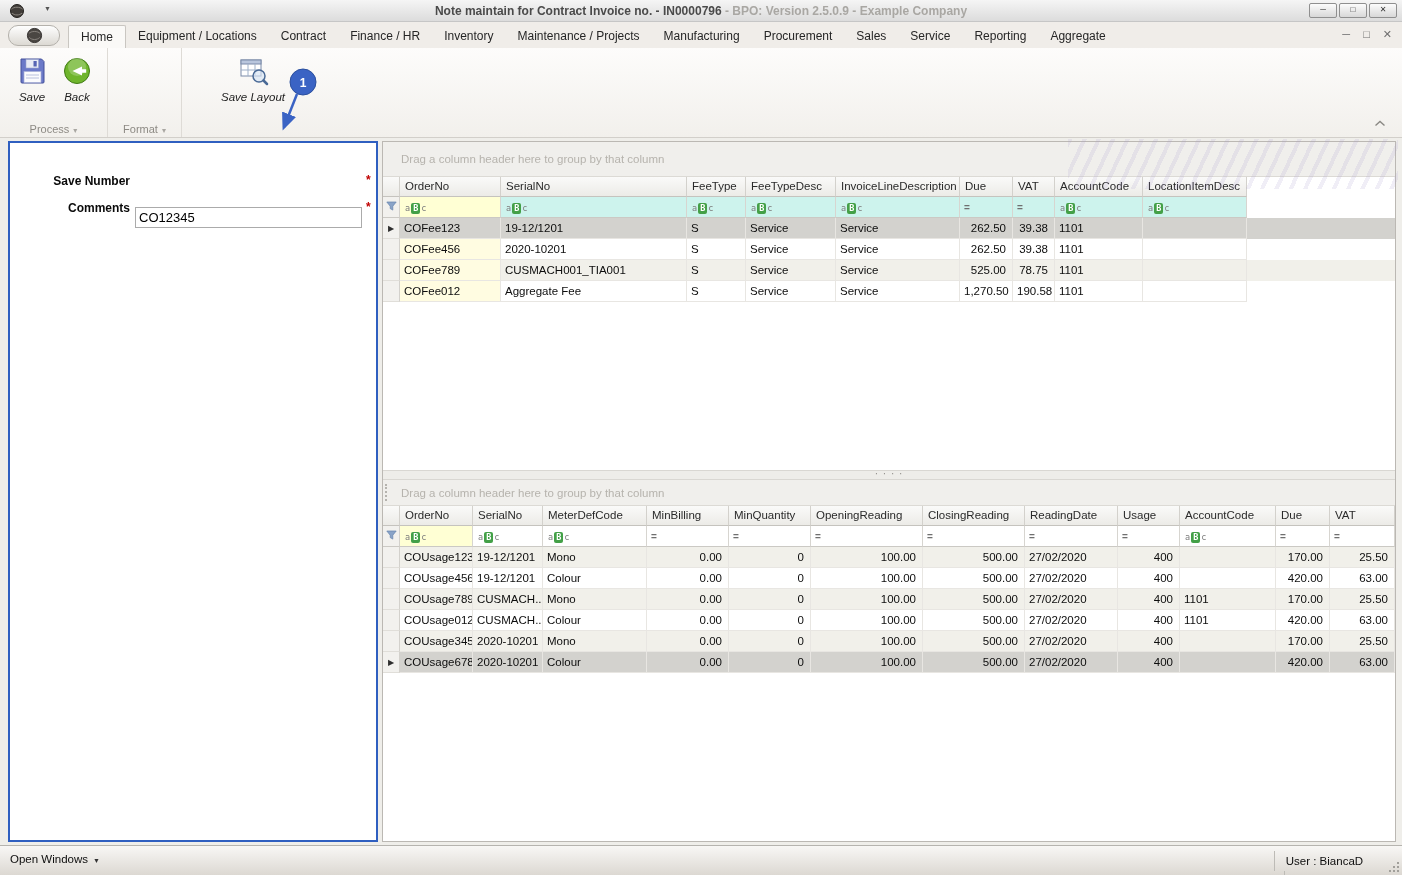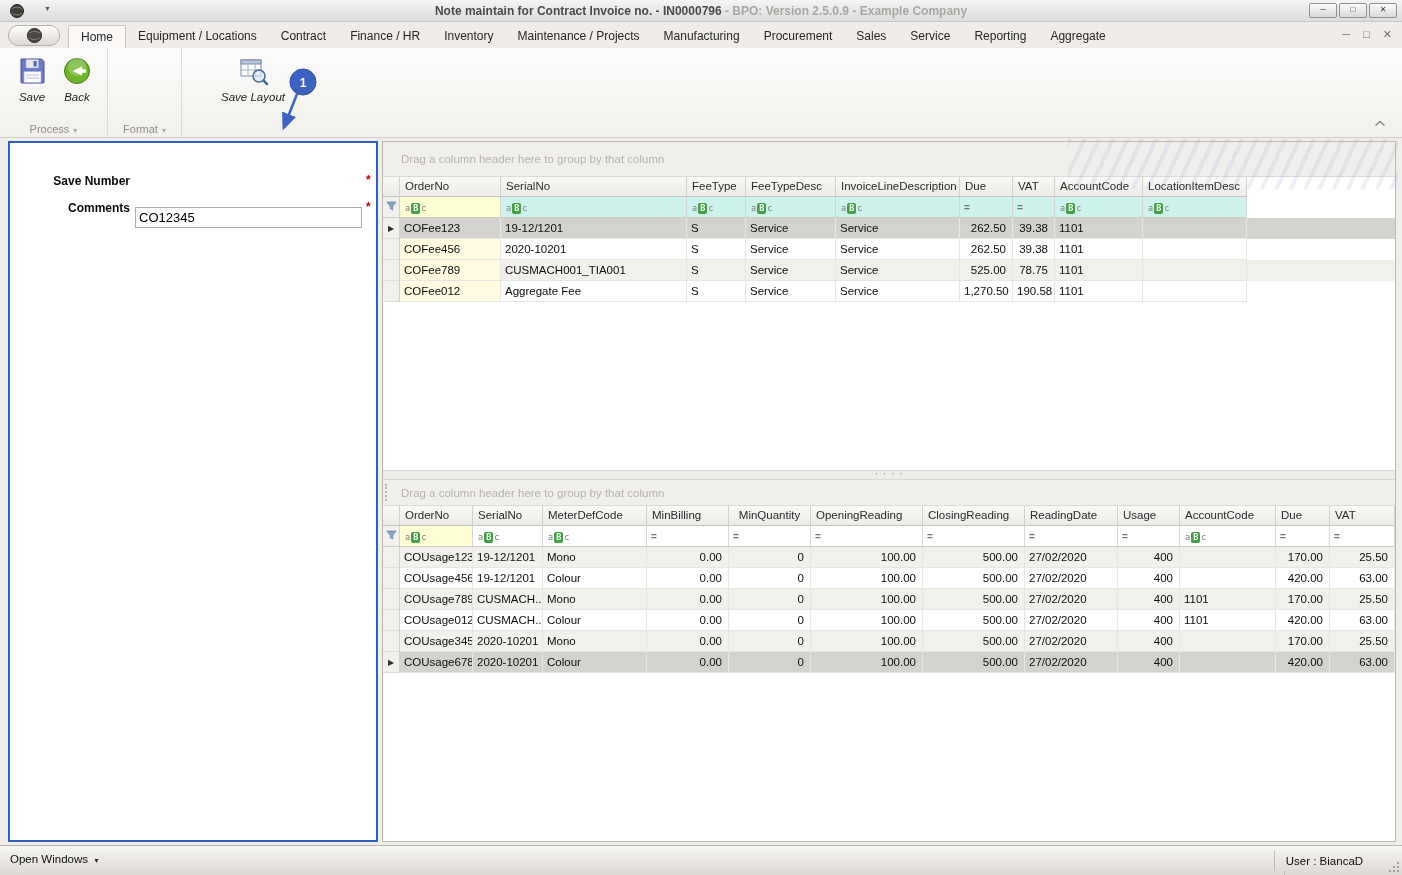--- a/index.html
+++ b/index.html
@@ -335,21 +335,21 @@
           <span class="vhandle"></span>
           <span>Drag a column header here to group by that column</span>
         </div>
         <div class="gbody" id="usage-body">
             <div class="grow hrow">
               <div class="gcell hind" style="width: 17px;"></div>
               <div class="gcell hcell" style="width: 73px;">OrderNo</div>
               <div class="gcell hcell" style="width: 70px;">SerialNo</div>
               <div class="gcell hcell" style="width: 104px;">MeterDefCode</div>
               <div class="gcell hcell" style="width: 82px;">MinBilling</div>
-              <div class="gcell hcell" style="width: 82px; text-align: center;">MinQuantity</div>
+              <div class="gcell hcell" style="width: 82px;">MinQuantity</div>
               <div class="gcell hcell" style="width: 112px;">OpeningReading</div>
               <div class="gcell hcell" style="width: 102px;">ClosingReading</div>
               <div class="gcell hcell" style="width: 93px;">ReadingDate</div>
               <div class="gcell hcell" style="width: 62px;">Usage</div>
               <div class="gcell hcell" style="width: 96px;">AccountCode</div>
               <div class="gcell hcell" style="width: 54px;">Due</div>
               <div class="gcell hcell" style="width: 65px;">VAT</div>
             </div>
             <div class="grow frow">
               <div class="gcell find" style="width: 17px;"><svg width="11" height="11" viewBox="0 0 11 11">

